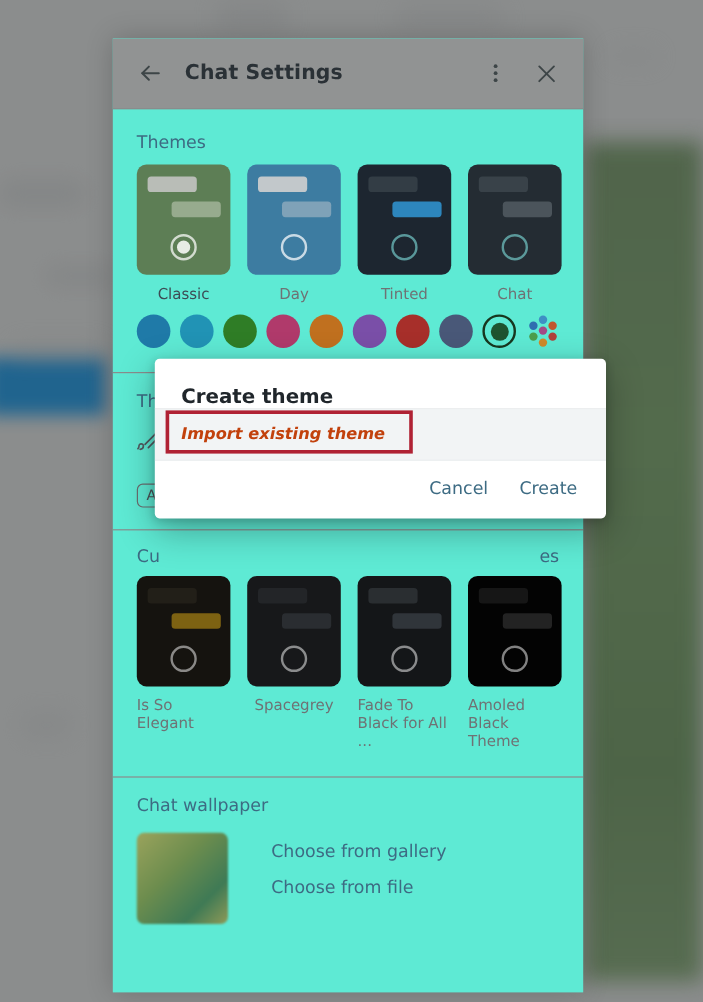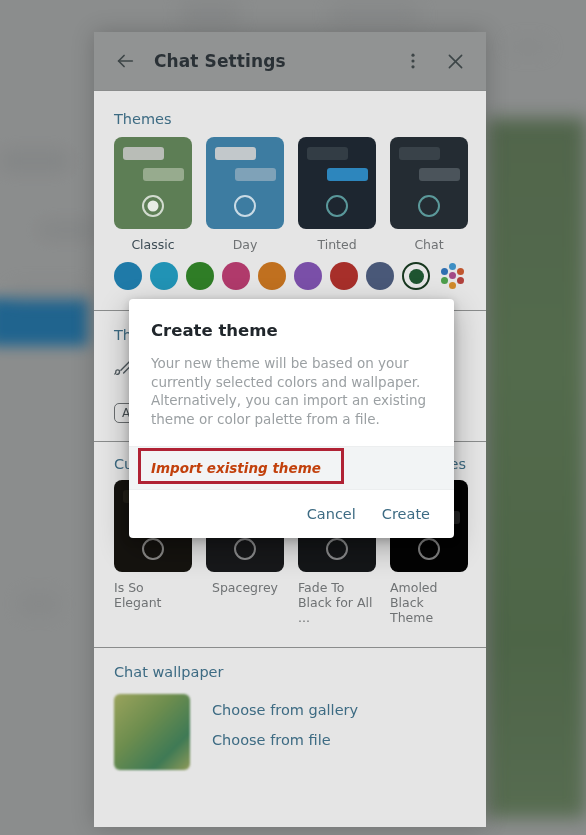--- a/index.html
+++ b/index.html
@@ -26,21 +26,21 @@
   #bg .s2{left:38px;top:222px;width:58px;height:16px;}
   #bg .s3{left:10px;top:285px;width:78px;height:14px;opacity:.35;}
   #bg .s4{left:180px;top:0px;width:60px;height:28px;opacity:.4;}
   #bg .s5{left:330px;top:4px;width:90px;height:22px;opacity:.35;}
   #bg .s6{left:18px;top:592px;width:42px;height:24px;opacity:.3;}
   #bg .s7{left:508px;top:40px;width:40px;height:14px;opacity:.25;}
 
   
   #panel{
     position:absolute;left:94px;top:32px;width:392px;height:795px;
-    background:#e5e5e5;overflow:hidden;
+    background:#5eead4;overflow:hidden;
     box-shadow:0 0 22px rgba(0,0,0,.20);
   }
   
   #panel .hdr{
     height:58px;display:flex;align-items:center;padding:0 16px;
     border-bottom:1px solid #8a8c8c;background:#919393;
   }
   .hdr .icon-btn{
     width:30px;height:30px;display:flex;align-items:center;justify-content:center;
     color:#3d4547;flex:none;
@@ -98,26 +98,26 @@
   }
   .divider{height:1px;background:#8a8c8c;margin:8px 0;}
 
   
   .wp{display:flex;padding:0 20px;gap:22px;align-items:flex-start;}
   .wp .thumbimg{
     width:76px;height:76px;border-radius:6px;
     background:linear-gradient(135deg,#9aa35c 0%,#6d8d4e 40%,#3f7a55 75%,#8f9a58 100%);
     filter:blur(1px);
   }
-  .wp .links{display:flex;flex-direction:column;gap:14px;padding-top:8px;}
+  .wp .links{display:flex;flex-direction:column;gap:14px;padding-top:8px;margin-left:14px;}
   .wp .links a{color:#3d6b83;font-size:14.5px;text-decoration:none;}
 
   
   #dialog{
-    position:absolute;left:129px;top:299px;width:325px;
+    position:absolute;left:129px;top:299px;width:376px;
     background:#ffffff;border-radius:4px;
     box-shadow:0 10px 30px rgba(0,0,0,.30),0 2px 8px rgba(0,0,0,.18);
     overflow:hidden;
   }
   #dialog .dtitle{
     font-size:16.5px;font-weight:700;color:#20262b;padding:22px 22px 0 22px;
   }
   #dialog .dbody{
     font-size:13.5px;color:#9ba0a3;line-height:18.5px;padding:14px 22px 18px 22px;
   }
@@ -315,21 +315,20 @@
     <div class="thumbimg"></div>
     <div class="links">
       <a href="#">Choose from gallery</a>
       <a href="#">Choose from file</a>
     </div>
   </div>
 </div>
 
 <div id="dialog">
   <div class="dtitle">Create theme</div>
-  <div class="dbody">Your new theme will be based on your currently selected colors and wallpaper. Alternatively, you can import an existing theme or color palette from a file.</div>
   <div class="dimport-wrap">
     <div class="dimport">Import existing theme</div>
     <div class="hl"></div>
   </div>
   <div class="dactions">
     <div class="btn">Cancel</div>
     <div class="btn">Create</div>
   </div>
 </div>
 

